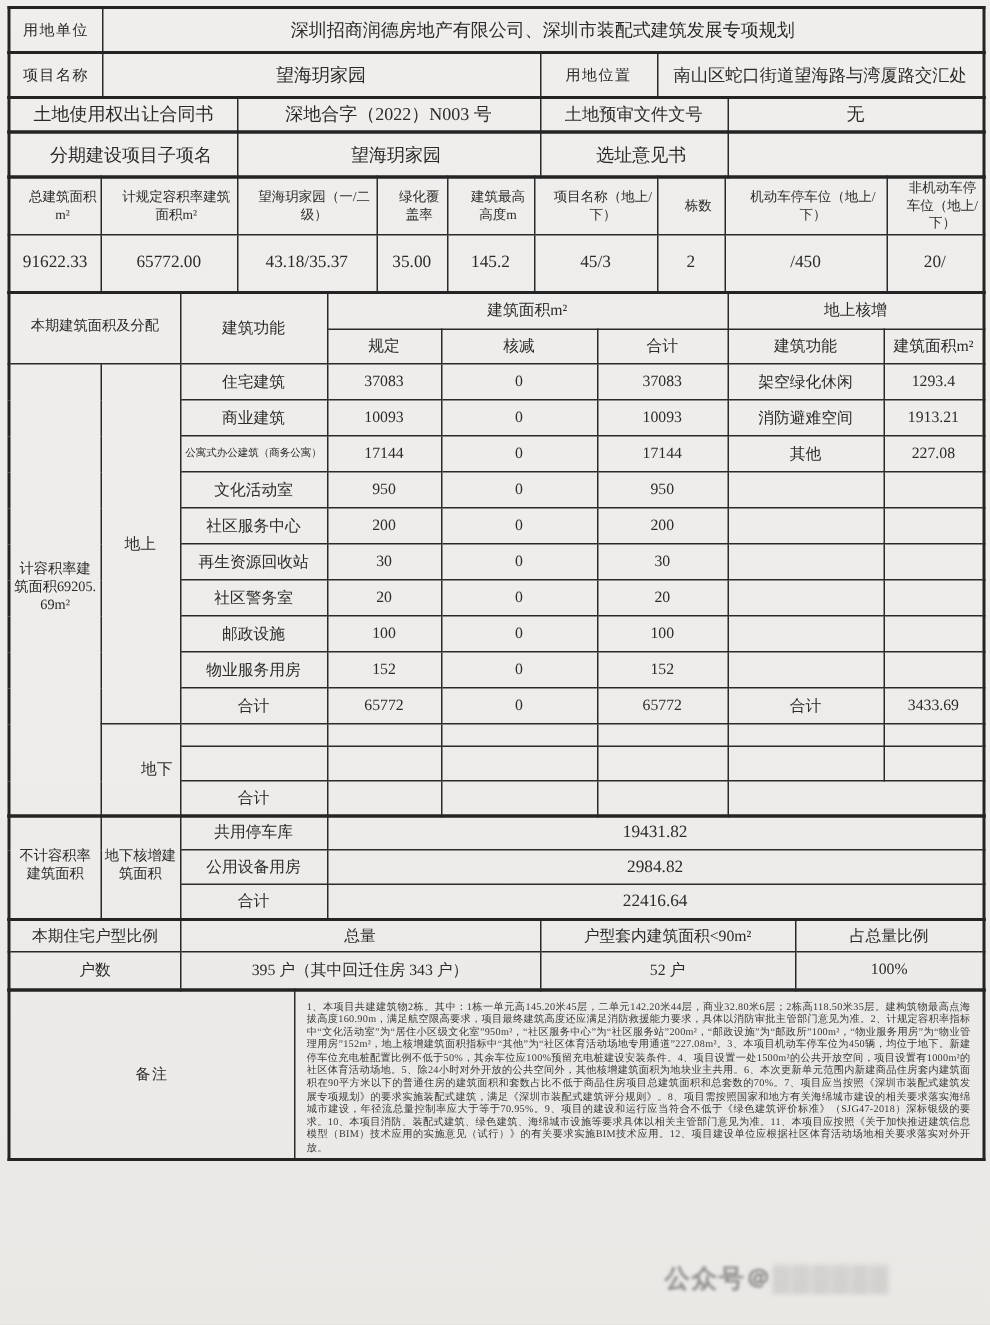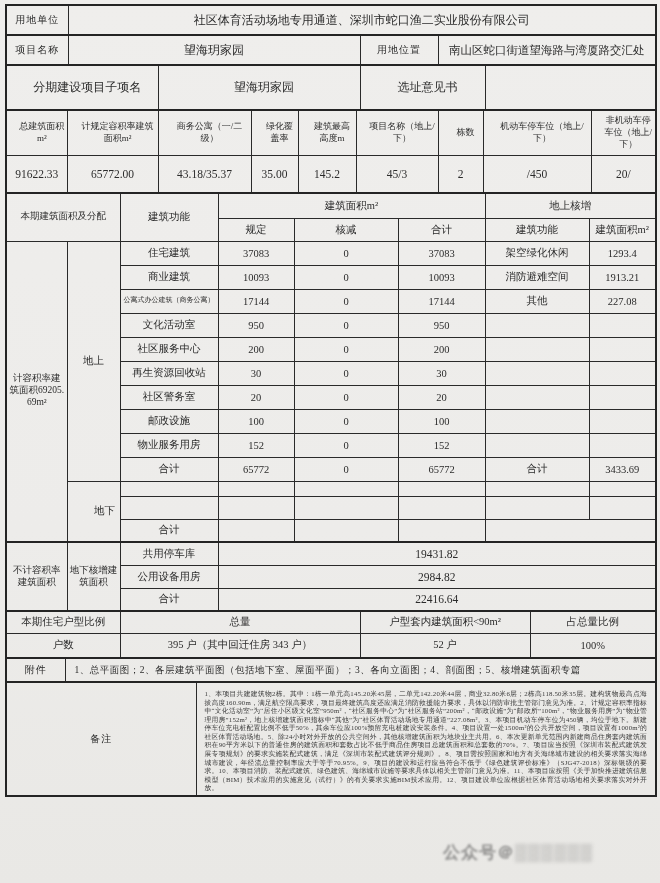--- a/index.html
+++ b/index.html
@@ -11,21 +11,21 @@
     color:#2b2b2b;
   }
   .sheet{
     position:relative;width:660px;height:883px;
     padding:4px 5px 0 5px;
     background:linear-gradient(180deg,#efeeec 0%,#edecea 60%,#e9e8e5 100%);
   }
   table{border-collapse:collapse;table-layout:fixed;width:650px;border:2px solid #242424;background:transparent;}
   table+table{margin-top:-2px;}
   td{border:1px solid #2a2a2a;text-align:center;vertical-align:middle;padding:1px 2px;overflow:hidden;word-break:break-all;}
-  tr.h30>td{height:30px;} tr.h23>td{height:23px;} tr.h45>td{height:45px;padding-left:12px;}
+  tr.h30>td{height:30px;} tr.h23>td{height:23px;} tr.h45>td{height:30px;padding-left:12px;}
   tr.h27>td{height:38px;} tr.h25>td{height:25px;} tr.h24>td{height:24px;}
   tr.h22>td{height:22px;} tr.h15>td{height:15px;padding-left:24px;} tr.h112>td{height:112px;}
   .f12{font-size:12px;} .f11{font-size:11.5px;}
   .f10{font-size:10.5px;}
   .f9{font-size:9px;line-height:1.3;}
   .f8{font-size:7px;line-height:1.1;}
   .lab{letter-spacing:1px;font-size:10px;}
   .small-lab{font-size:9.5px;line-height:1.25;letter-spacing:0;}
   .attach-text{text-align:left;padding-left:9px;font-size:9.5px;letter-spacing:0.5px;}
   .remark-text{
@@ -46,21 +46,21 @@
 <div class="sheet">
 
   <table>
     <colgroup>
         <col style="width:62px">
         <col style="width:588px">
       </colgroup>
     <tbody>
         <tr class="h30">
       <td class="lab">用地单位</td>
-      <td class="f12">社区体育活动场地专用通道、深圳市蛇口渔二实业股份有限公司</td>
+      <td class="f12">深圳招商润德房地产有限公司、深圳市装配式建筑发展专项规划</td>
     </tr>
   </tbody>
     </table>
 
   <table>
     <colgroup>
         <col style="width:62px">
         <col style="width:292px">
         <col style="width:78px">
         <col style="width:218px">
@@ -68,20 +68,36 @@
     <tbody>
         <tr class="h30">
       <td class="lab">项目名称</td>
       <td class="f12">望海玥家园</td>
       <td class="lab">用地位置</td>
       <td class="f11">南山区蛇口街道望海路与湾厦路交汇处</td>
     </tr>
   </tbody>
     </table>
 
+  <table>
+    <colgroup>
+        <col style="width:152px">
+        <col style="width:202px">
+        <col style="width:125px">
+        <col style="width:171px">
+      </colgroup>
+    <tbody>
+        <tr class="h23">
+      <td class="f12">土地使用权出让合同书</td>
+      <td class="f12">深地合字（2022）N003 号</td>
+      <td class="f11">土地预审文件文号</td>
+      <td class="f12">无</td>
+    </tr>
+  </tbody>
+    </table>
 
 
   <table>
     <colgroup>
         <col style="width:152px">
         <col style="width:202px">
         <col style="width:125px">
         <col style="width:171px">
       </colgroup>
     <tbody>
@@ -103,21 +119,21 @@
         <col style="width:58px">
         <col style="width:82px">
         <col style="width:45px">
         <col style="width:108px">
         <col style="width:65px">
       </colgroup>
     <tbody>
         <tr class="h45">
       <td class="f9">总建筑面积m²</td>
       <td class="f9">计规定容积率建筑面积m²</td>
-      <td class="f9">商务公寓（一/二级）</td>
+      <td class="f9">望海玥家园（一/二级）</td>
       <td class="f9">绿化覆盖率</td>
       <td class="f9">建筑最高高度m</td>
       <td class="f9">项目名称（地上/下）</td>
       <td class="f9">栋数</td>
       <td class="f9">机动车停车位（地上/下）</td>
       <td class="f9">非机动车停车位（地上/下）</td>
     </tr>
     <tr class="h27">
       <td class="f11">91622.33</td>
       <td class="f11">65772.00</td>
@@ -307,32 +323,20 @@
     </tr>
     <tr class="h25">
       <td class="f10">户数</td>
       <td class="f10">395 户（其中回迁住房 343 户）</td>
       <td class="f10">52 户</td>
       <td class="f10">100%</td>
     </tr>
   </tbody>
     </table>
 
-  <table>
-    <colgroup>
-        <col style="width:59px">
-        <col style="width:591px">
-      </colgroup>
-    <tbody>
-        <tr class="h24">
-      <td class="lab">附件</td>
-      <td class="attach-text">1、总平面图；2、各层建筑平面图（包括地下室、屋面平面）；3、各向立面图；4、剖面图；5、核增建筑面积专篇</td>
-    </tr>
-  </tbody>
-    </table>
 
   <table>
     <colgroup>
         <col style="width:190px">
         <col style="width:460px">
       </colgroup>
     <tbody>
         <tr class="h112">
       <td class="lab">备注</td>
       <td class="remark-text">1、本项目共建建筑物2栋。其中：1栋一单元高145.20米45层，二单元142.20米44层，商业32.80米6层；2栋高118.50米35层。建构筑物最高点海拔高度160.90m，满足航空限高要求，项目最终建筑高度还应满足消防救援能力要求，具体以消防审批主管部门意见为准。2、计规定容积率指标中“文化活动室”为“居住小区级文化室”950m²，“社区服务中心”为“社区服务站”200m²，“邮政设施”为“邮政所”100m²，“物业服务用房”为“物业管理用房”152m²，地上核增建筑面积指标中“其他”为“社区体育活动场地专用通道”227.08m²。3、本项目机动车停车位为450辆，均位于地下。新建停车位充电桩配置比例不低于50%，其余车位应100%预留充电桩建设安装条件。4、项目设置一处1500m²的公共开放空间，项目设置有1000m²的社区体育活动场地。5、除24小时对外开放的公共空间外，其他核增建筑面积为地块业主共用。6、本次更新单元范围内新建商品住房套内建筑面积在90平方米以下的普通住房的建筑面积和套数占比不低于商品住房项目总建筑面积和总套数的70%。7、项目应当按照《深圳市装配式建筑发展专项规划》的要求实施装配式建筑，满足《深圳市装配式建筑评分规则》。8、项目需按照国家和地方有关海绵城市建设的相关要求落实海绵城市建设，年径流总量控制率应大于等于70.95%。9、项目的建设和运行应当符合不低于《绿色建筑评价标准》（SJG47-2018）深标银级的要求。10、本项目消防、装配式建筑、绿色建筑、海绵城市设施等要求具体以相关主管部门意见为准。11、本项目应按照《关于加快推进建筑信息模型（BIM）技术应用的实施意见（试行）》的有关要求实施BIM技术应用。12、项目建设单位应根据社区体育活动场地相关要求落实对外开放。</td>

